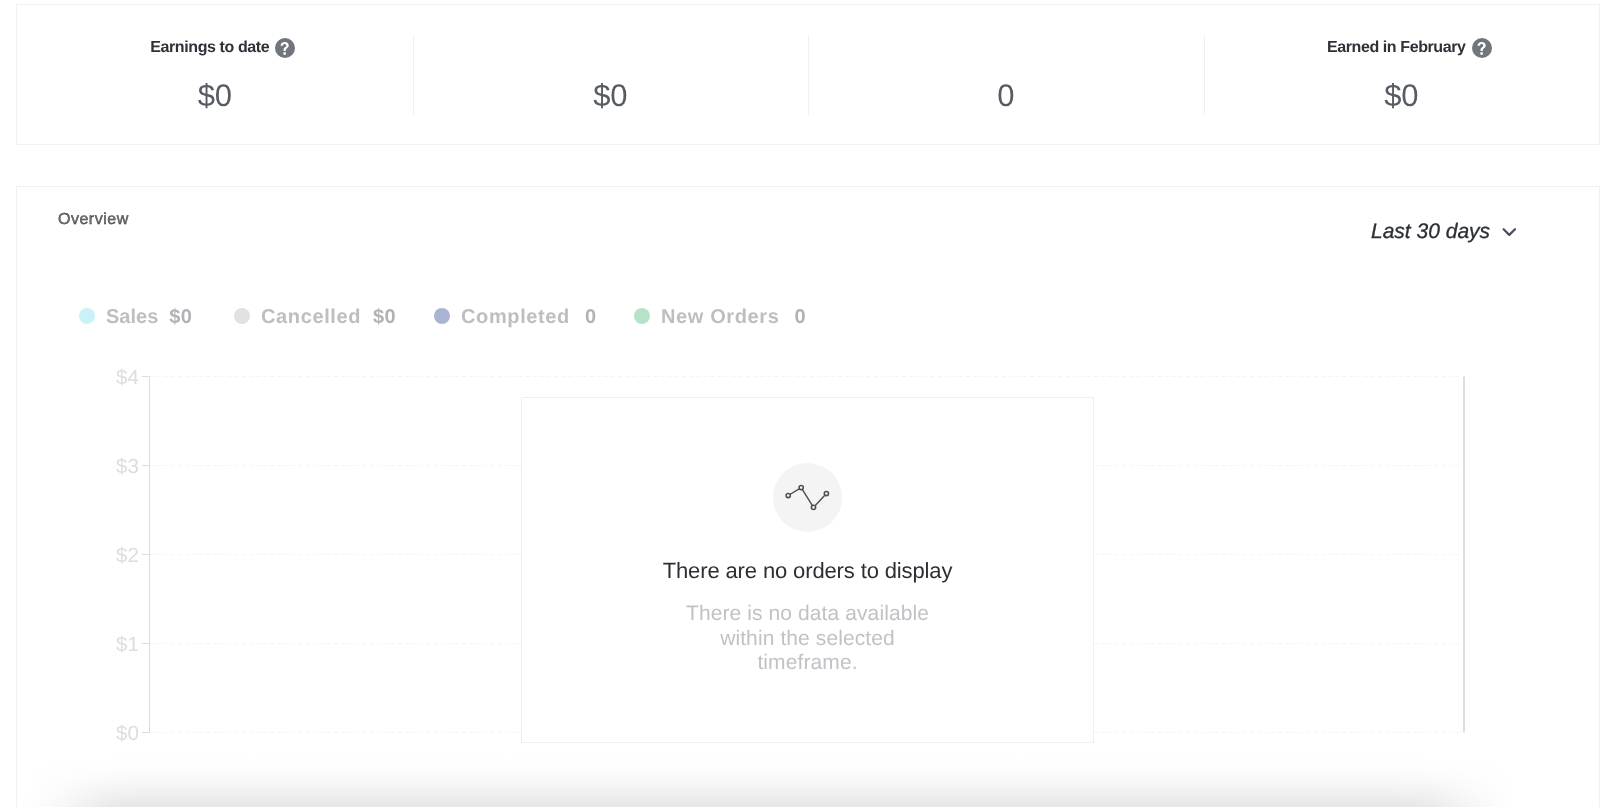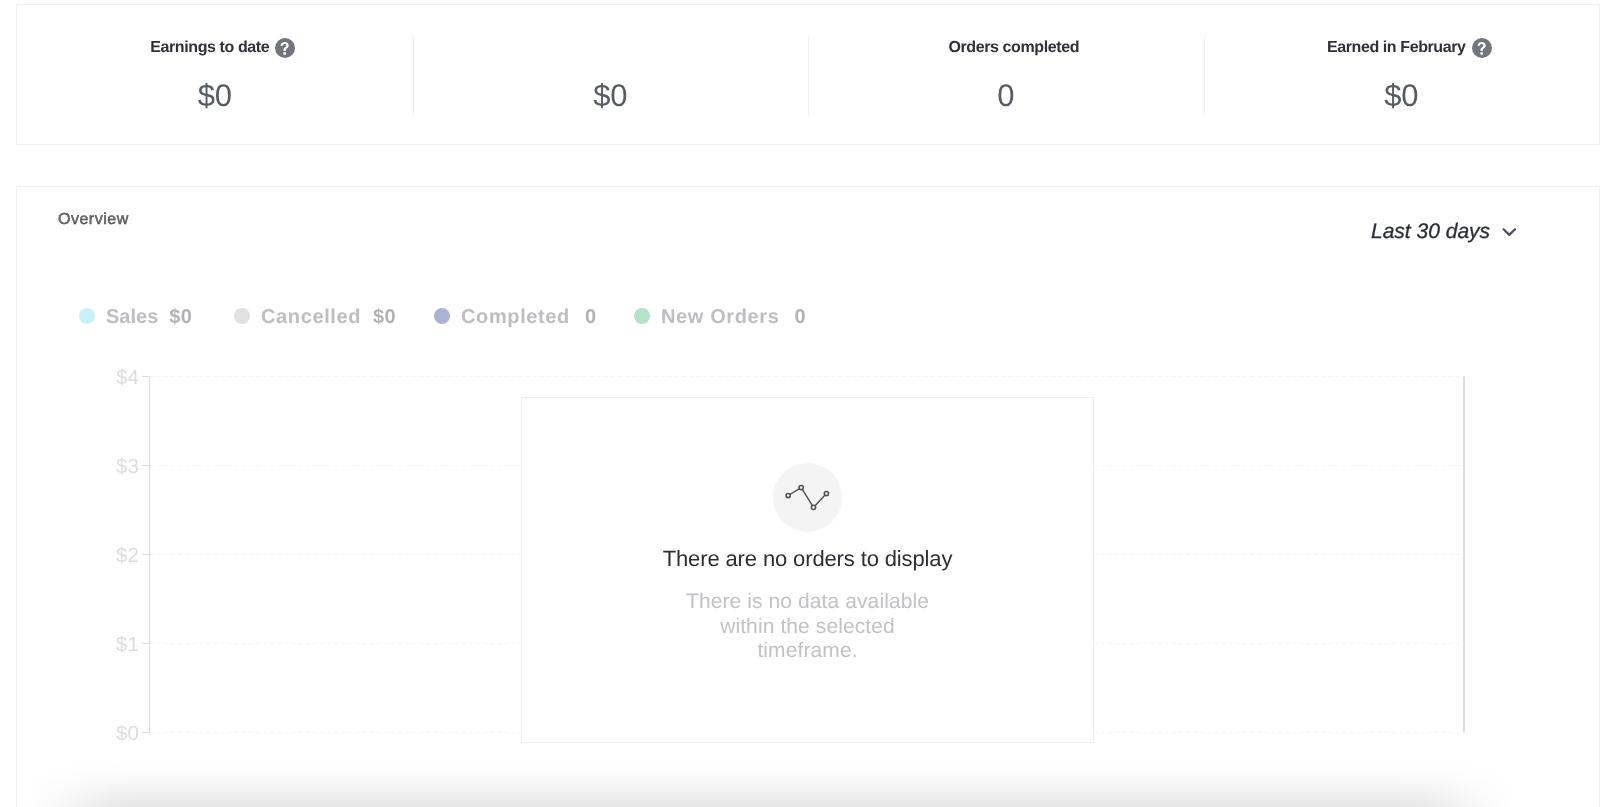--- a/index.html
+++ b/index.html
@@ -68,21 +68,21 @@
 
   .empty-box{
     position:absolute;left:504px;top:210px;width:573px;height:346px;
     border:1px solid #eeeff0;background:#fff;box-sizing:border-box;
     display:flex;flex-direction:column;align-items:center;z-index:3;
   }
   .empty-icon-wrap{
     margin-top:65px;width:69px;height:69px;border-radius:50%;background:#f4f4f4;
     display:flex;align-items:center;justify-content:center;
   }
-  .empty-title{margin-top:16px;font-size:22px;color:#2b2f34;letter-spacing:-0.13px;line-height:22px;}
+  .empty-title{margin-top:28px;font-size:22px;color:#2b2f34;letter-spacing:-0.13px;line-height:22px;}
   .empty-sub{
     margin-top:20px;font-size:21px;color:#c0c2c6;letter-spacing:0.1px;
     text-align:center;line-height:24.7px;width:248px;
   }
 
   .fade{
     position:absolute;left:17px;right:0;top:751px;height:56px;z-index:5;
     background:linear-gradient(to bottom, rgba(231,231,231,0) 0%, rgba(231,231,231,0.04) 25%, rgba(231,231,231,0.18) 45%, rgba(231,231,231,0.42) 62%, rgba(231,231,231,0.72) 82%, rgba(229,229,229,1) 100%);
     -webkit-mask-image:linear-gradient(to right, rgba(0,0,0,0) 0.6%, rgba(0,0,0,0.35) 3%, rgba(0,0,0,0.92) 6%, #000 7.5%, #000 87%, rgba(0,0,0,0.92) 89%, rgba(0,0,0,0.35) 92%, rgba(0,0,0,0) 94.5%);
     mask-image:linear-gradient(to right, rgba(0,0,0,0) 0.6%, rgba(0,0,0,0.35) 3%, rgba(0,0,0,0.92) 6%, #000 7.5%, #000 87%, rgba(0,0,0,0.92) 89%, rgba(0,0,0,0.35) 92%, rgba(0,0,0,0) 94.5%);
@@ -105,23 +105,20 @@
       </span>
     </div>
     <div class="stat-value">$0</div>
   </div>
 
   <div class="stat">
     <div class="stat-value">$0</div>
   </div>
 
   <div class="stat">
-    <div class="stat-label">
-      <span>Orders completed</span>
-    </div>
     <div class="stat-value">0</div>
   </div>
 
   <div class="stat">
     <div class="stat-label">
       <span>Earned in February</span>
       <span class="help-icon">
         <svg viewBox="0 0 20 20" width="20" height="20" aria-hidden="true">
           <circle cx="10" cy="10" r="10" fill="#71757c"></circle>
           <path d="M9.75 4.1C7.4 4.1 5.62 5.6 5.5 7.82h2.4c.09-1.06.79-1.75 1.79-1.75.96 0 1.63.62 1.63 1.47 0 .69-.3 1.09-1.27 1.75-1.1.74-1.56 1.45-1.5 2.73l.02.98h2.2l.01-.84c.02-.77.3-1.16 1.31-1.83 1.11-.73 1.63-1.57 1.63-2.83 0-2.07-1.64-3.4-3.97-3.4z" fill="#fff"></path>

